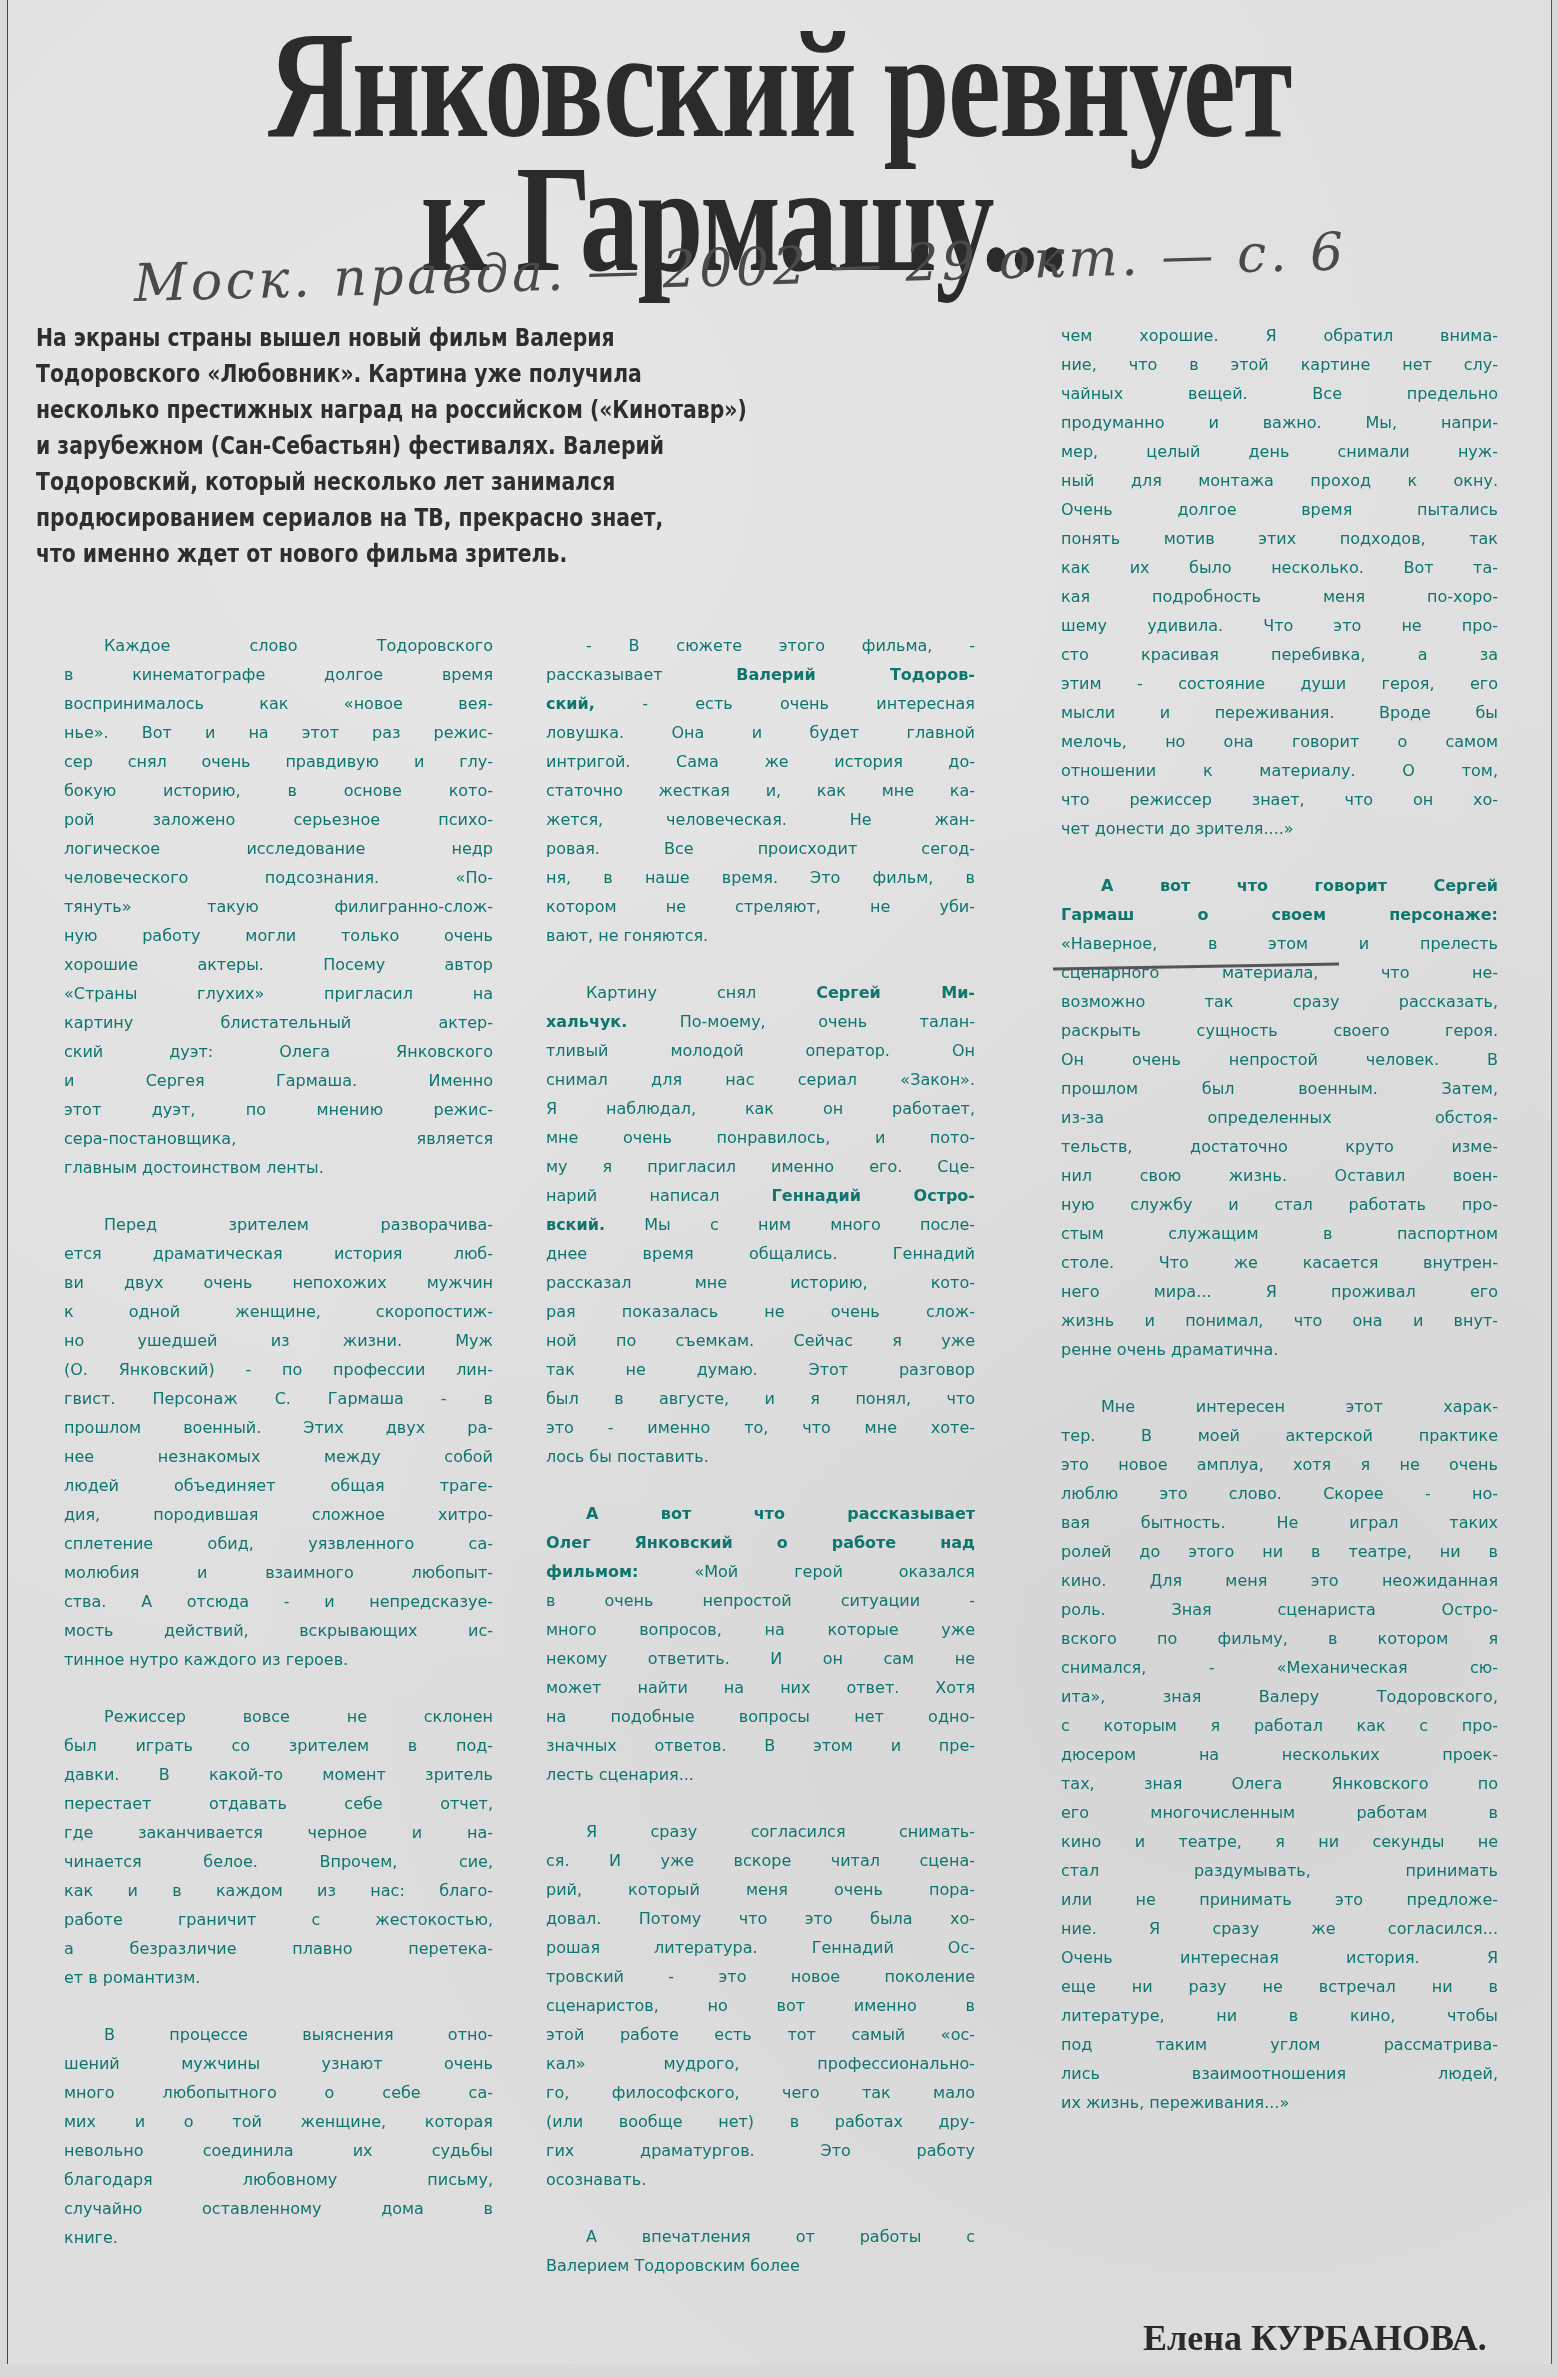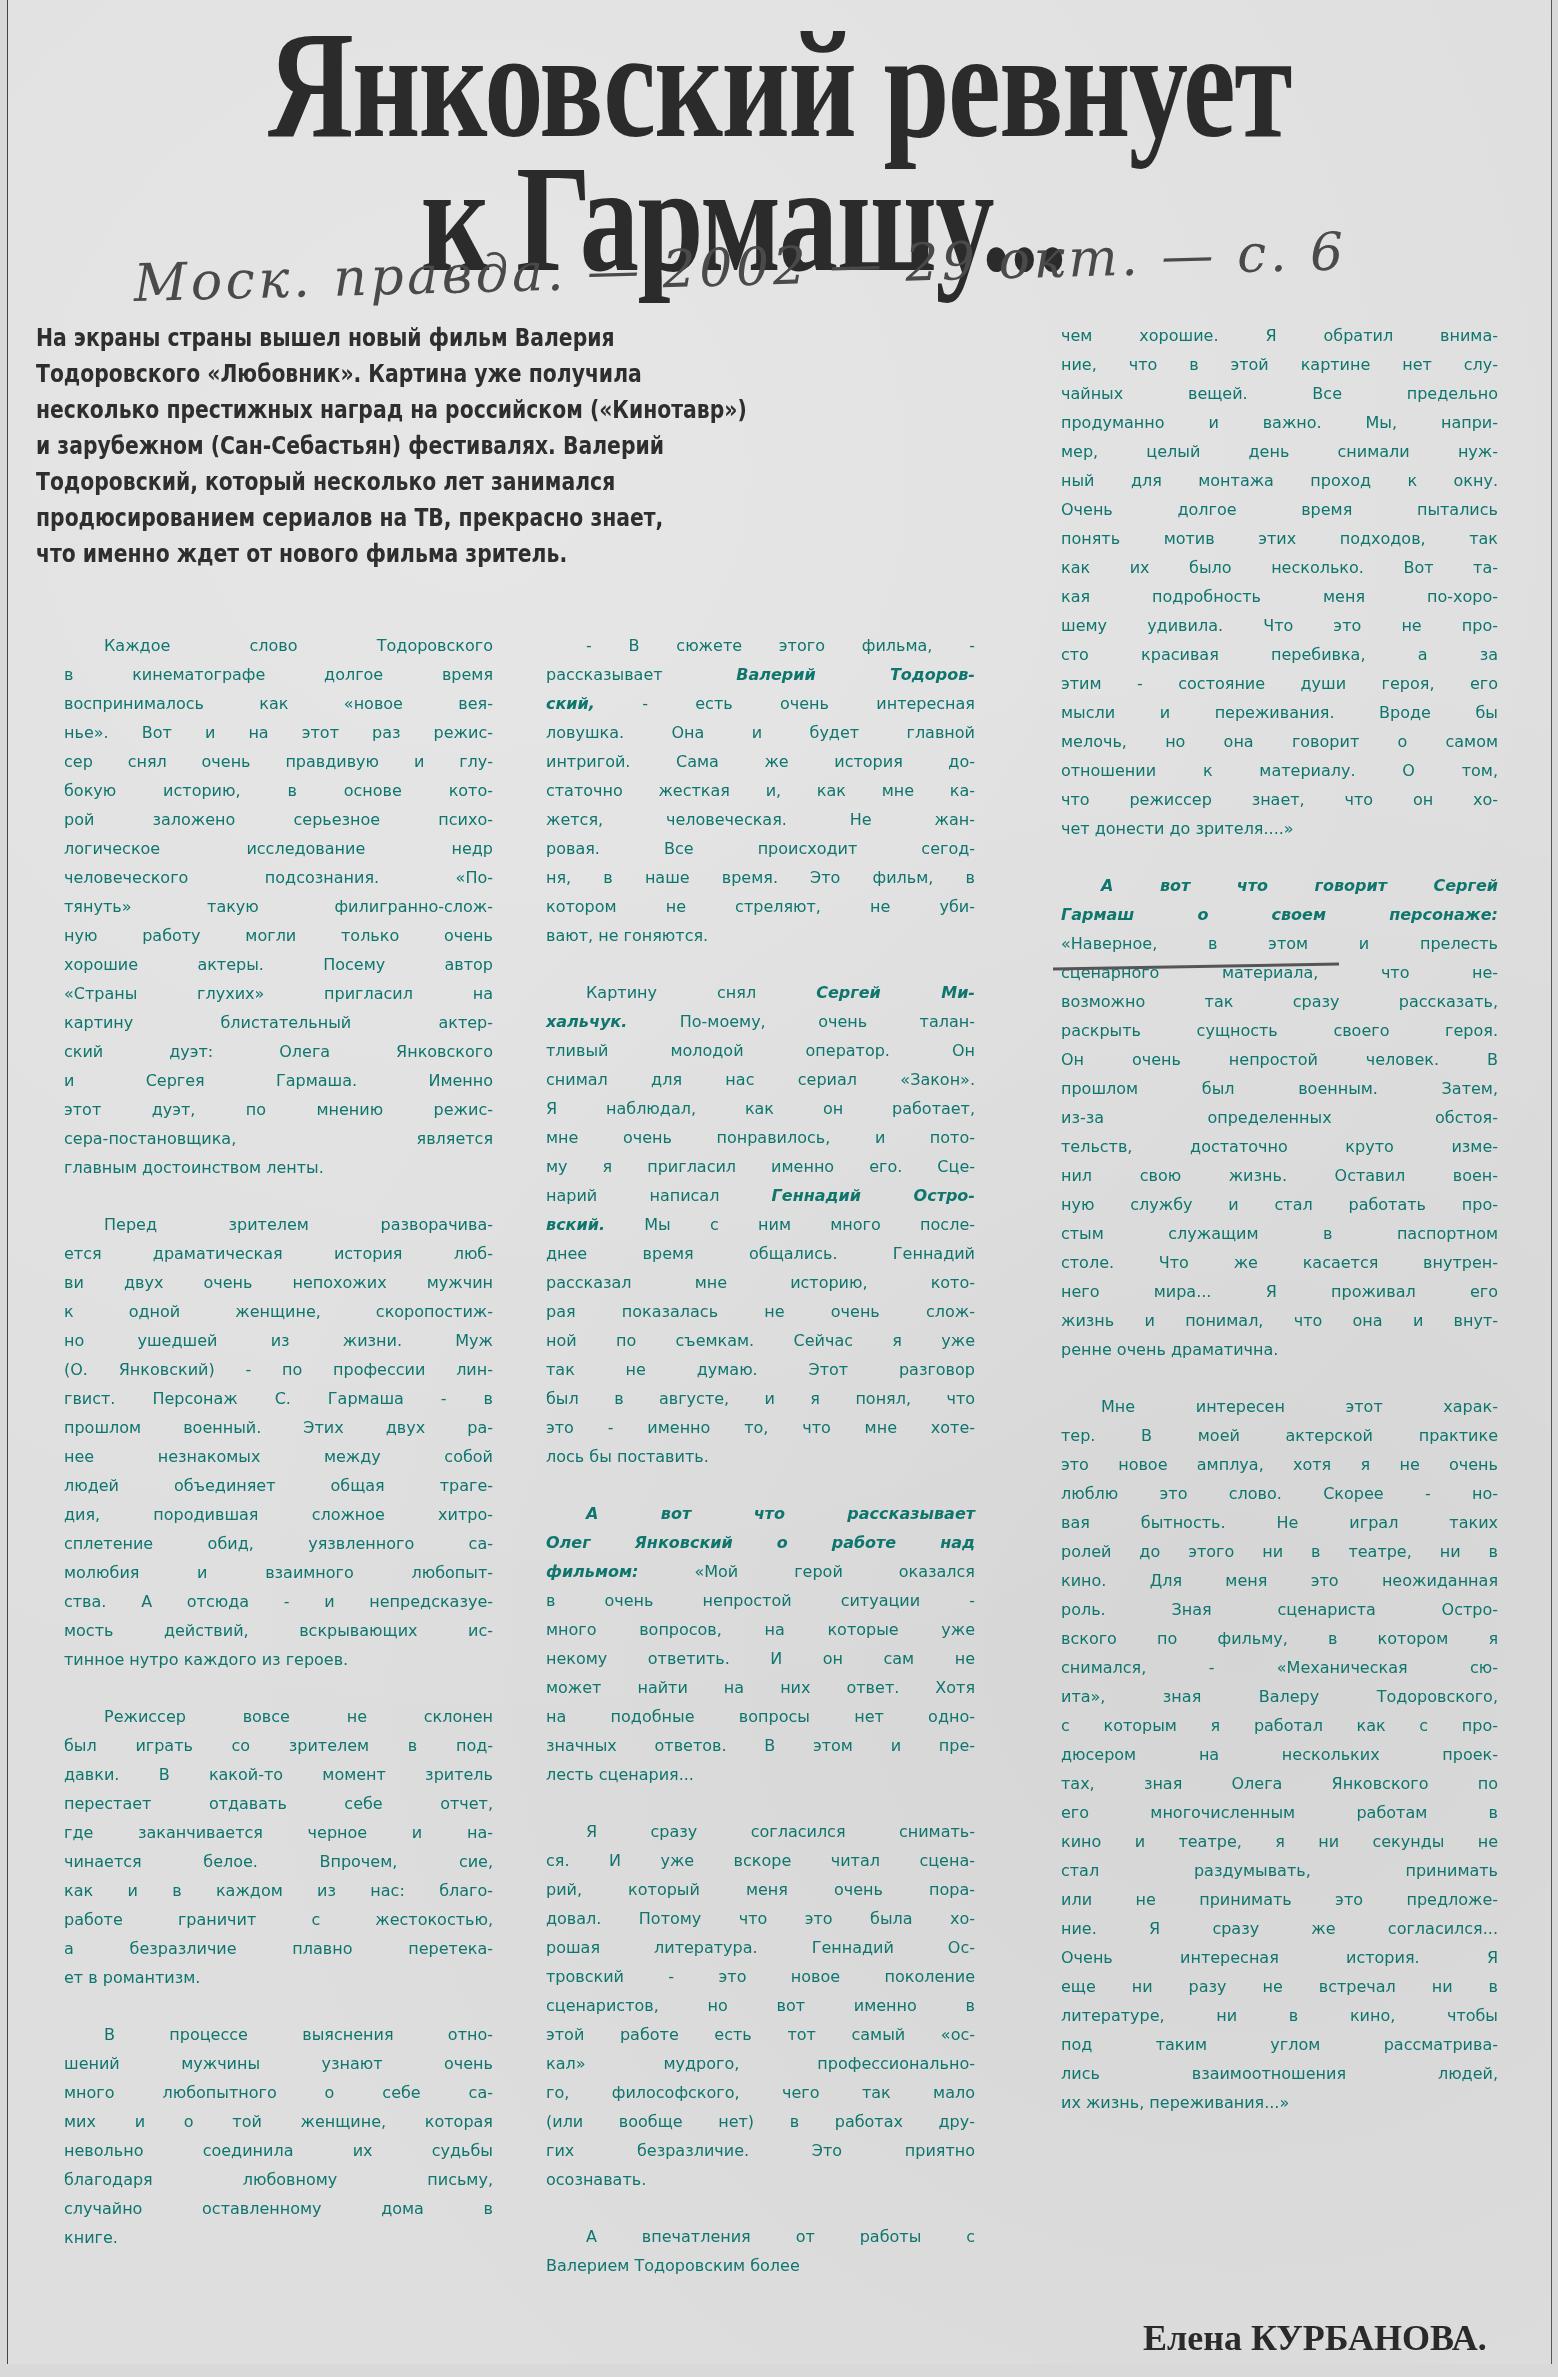--- a/index.html
+++ b/index.html
@@ -21,21 +21,21 @@
         font-family:"DejaVu Sans Condensed","DejaVu Sans",sans-serif;font-weight:bold;
         font-size:24.6px;line-height:36px;color:#2e2e2e;transform:scaleX(0.92);transform-origin:left top;}
   .lead .ln{display:block;white-space:nowrap;}
   .col{position:absolute;font-size:16px;line-height:29px;color:#0f766e;}
   .col .ln{display:block;white-space:nowrap;text-align:justify;text-align-last:justify;}
   .col .ln.last{text-align-last:left;}
   .col .ln.ind{padding-left:40px;margin-top:28px;}
   .c1{left:64px;top:603px;width:429px;}
   .c2{left:546px;top:603px;width:429px;}
   .c3{left:1061px;top:321px;width:437px;}
-  b{font-weight:bold;font-style:italic;}
+  b{font-weight:bold;}
   .byline{position:absolute;left:1143px;top:2317px;font-family:"Liberation Serif","DejaVu Serif",serif;
           font-weight:bold;font-size:36px;color:#2a2a2a;white-space:nowrap;}
   .underline-mark{position:absolute;left:1053px;top:965px;width:286px;height:2.7px;background:#555;transform:rotate(-1deg);}
 </style>
 </head>
 <body>
 
 <div class="paper"></div>
 
 <div class="headline h1">Янковский ревнует</div>
@@ -151,21 +151,21 @@
     <span class="ln">ся. И уже вскоре читал сцена-</span>
     <span class="ln">рий, который меня очень пора-</span>
     <span class="ln">довал. Потому что это была хо-</span>
     <span class="ln">рошая литература. Геннадий Ос-</span>
     <span class="ln">тровский - это новое поколение</span>
     <span class="ln">сценаристов, но вот именно в</span>
     <span class="ln">этой работе есть тот самый «ос-</span>
     <span class="ln">кал» мудрого, профессионально-</span>
     <span class="ln">го, философского, чего так мало</span>
     <span class="ln">(или вообще нет) в работах дру-</span>
-    <span class="ln">гих безразличие. Это приятно</span>
+    <span class="ln">гих драматургов. Это работу</span>
     <span class="ln last">осознавать.</span>
     <span class="ln ind">А впечатления от работы с</span>
     <span class="ln last">Валерием Тодоровским более</span>
   </div>
 <div class="col c3" id="col3">
     <span class="ln">чем хорошие. Я обратил внима-</span>
     <span class="ln">ние, что в этой картине нет слу-</span>
     <span class="ln">чайных вещей. Все предельно</span>
     <span class="ln">продуманно и важно. Мы, напри-</span>
     <span class="ln">мер, целый день снимали нуж-</span>

